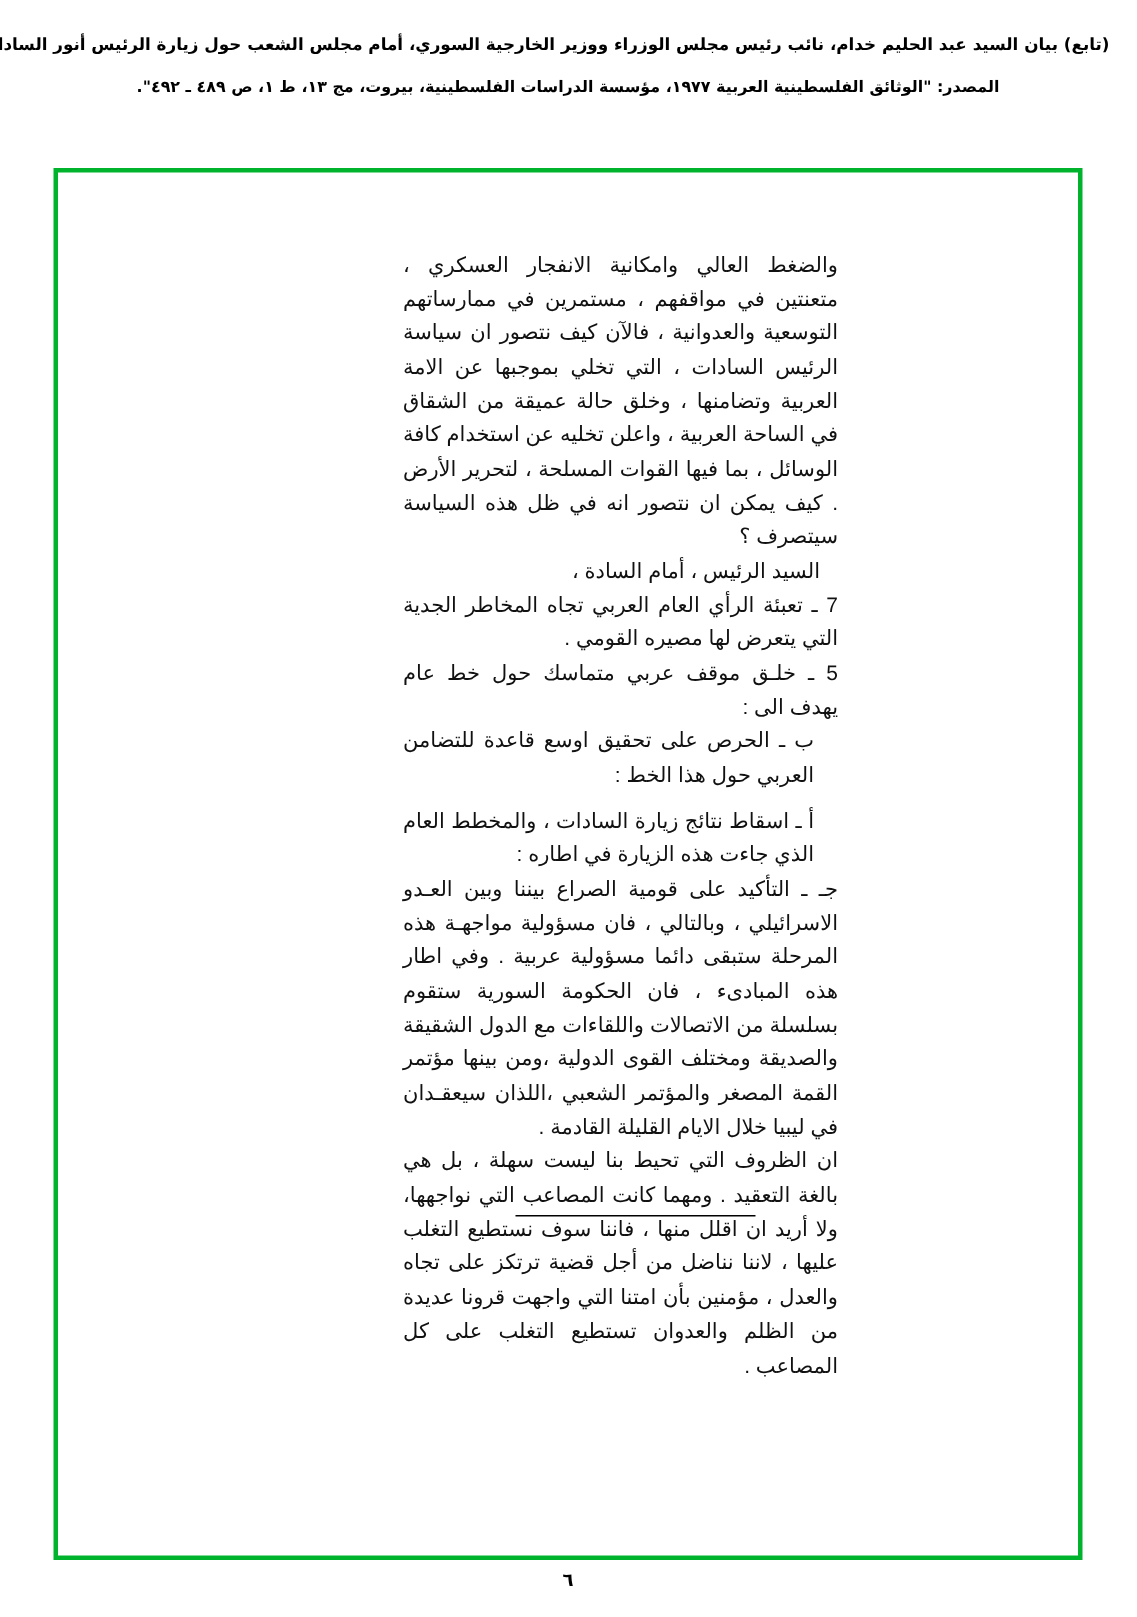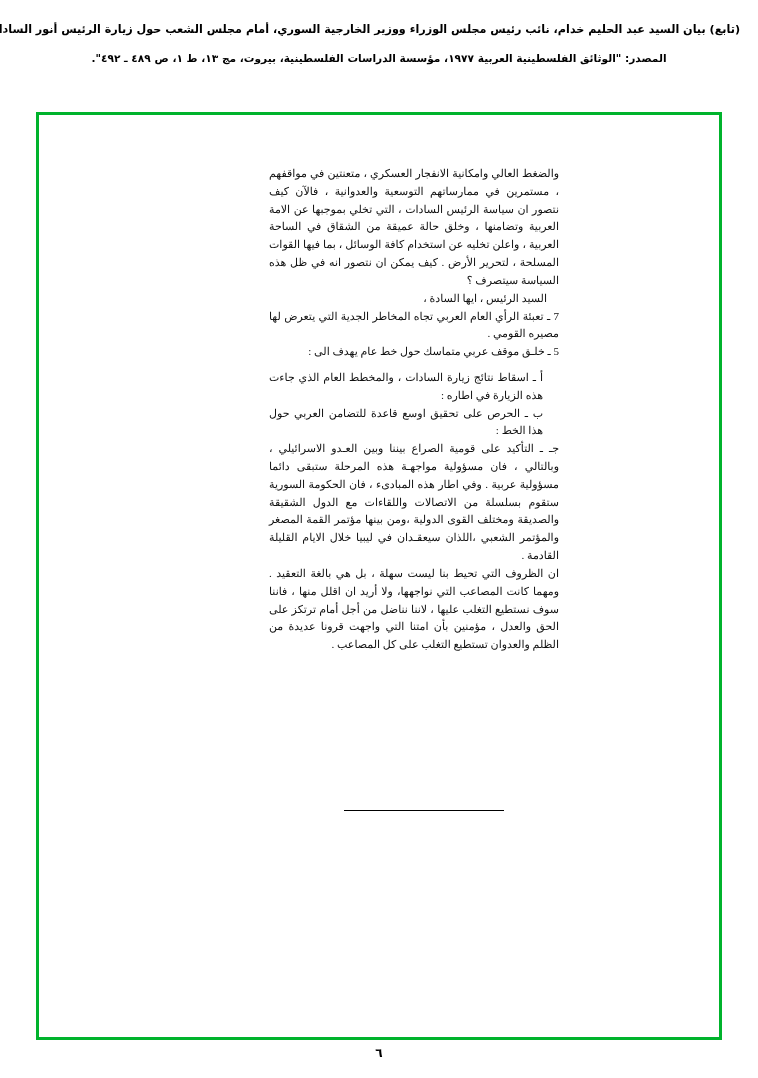--- a/index.html
+++ b/index.html
@@ -58,22 +58,22 @@
   }
 
   .body-text {
     position: absolute;
     top: 50px;
     right: 160px;
     width: 290px;
     direction: rtl;
     text-align: justify;
     text-justify: inter-word;
-    font-family: Liberation Serif, serif;
-    font-size: 11px;
+    font-family: Liberation Sans, sans-serif;
+    font-size: 14px;
     line-height: 1.62;
     color: #111;
   }
   .body-text p {
     margin: 0;
   }
   .p-indent {
     text-indent: 12px;
   }
   .p-sub {
@@ -110,26 +110,26 @@
 
   <div class="header">
     <div class="header-line">(تابع) بيان السيد عبد الحليم خدام، نائب رئيس مجلس الوزراء ووزير الخارجية السوري، أمام مجلس الشعب حول زيارة الرئيس أنور السادات لإسرائيل</div>
     <div class="source-line">المصدر:  "الوثائق الفلسطينية العربية ١٩٧٧، مؤسسة الدراسات الفلسطينية، بيروت، مج ١٣، ط ١، ص ٤٨٩ ـ ٤٩٢".</div>
   </div>
 
   <div class="frame">
 
     <div class="body-text">
       <p class="p-plain">والضغط العالي وامكانية الانفجار العسكري ، متعنتين في مواقفهم ، مستمرين في ممارساتهم التوسعية والعدوانية ، فالآن كيف نتصور ان سياسة الرئيس السادات ، التي تخلي بموجبها عن الامة العربية وتضامنها ، وخلق حالة عميقة من الشقاق في الساحة العربية ، واعلن تخليه عن استخدام كافة الوسائل ، بما فيها القوات المسلحة ، لتحرير الأرض . كيف يمكن ان نتصور انه في ظل هذه السياسة سيتصرف ؟</p>
-      <p class="p-indent">السيد الرئيس ، ايها السادة ،</p>
+      <p class="p-indent">السيد الرئيس ، أمام السادة ،</p>
       <p class="p-plain">7 ـ تعبئة الرأي العام العربي تجاه المخاطر الجدية التي يتعرض لها مصيره القومي .</p>
       <p class="p-plain">5 ـ خلـق موقف عربي متماسك حول خط عام يهدف الى :</p>
+      <p class="p-sub">ب ـ الحرص على تحقيق اوسع قاعدة للتضامن العربي حول هذا الخط :</p>
       <p class="p-sub p-gap">أ ـ اسقاط نتائج زيارة السادات ، والمخطط العام الذي جاءت هذه الزيارة في اطاره :</p>
-      <p class="p-sub">ب ـ الحرص على تحقيق اوسع قاعدة للتضامن العربي حول هذا الخط :</p>
       <p class="p-plain">جـ ـ التأكيد على قومية الصراع بيننا وبين العـدو الاسرائيلي ، وبالتالي ، فان مسؤولية مواجهـة هذه المرحلة ستبقى دائما مسؤولية عربية . وفي اطار هذه المبادىء ، فان الحكومة السورية ستقوم بسلسلة من الاتصالات واللقاءات مع الدول الشقيقة والصديقة ومختلف القوى الدولية ،ومن بينها مؤتمر القمة المصغر والمؤتمر الشعبي ،اللذان سيعقـدان في ليبيا خلال الايام القليلة القادمة .</p>
-      <p class="p-plain">ان الظروف التي تحيط بنا ليست سهلة ، بل هي بالغة التعقيد . ومهما كانت المصاعب التي نواجهها، ولا أريد ان اقلل منها ، فاننا سوف نستطيع التغلب عليها ، لاننا نناضل من أجل أمام ترتكز على الحق والعدل ، مؤمنين بأن امتنا التي واجهت قرونا عديدة من الظلم والعدوان تستطيع التغلب على كل المصاعب .</p>
+      <p class="p-plain">ان الظروف التي تحيط بنا ليست سهلة ، بل هي بالغة التعقيد . ومهما كانت المصاعب التي نواجهها، ولا أريد ان اقلل منها ، فاننا سوف نستطيع التغلب عليها ، لاننا نناضل من أجل قضية ترتكز على تجاه والعدل ، مؤمنين بأن امتنا التي واجهت قرونا عديدة من الظلم والعدوان تستطيع التغلب على كل المصاعب .</p>
     </div>
 
     <div class="rule"></div>
   </div>
 
   <div class="page-number">٦</div>
 </div>
 
 </body></html>

